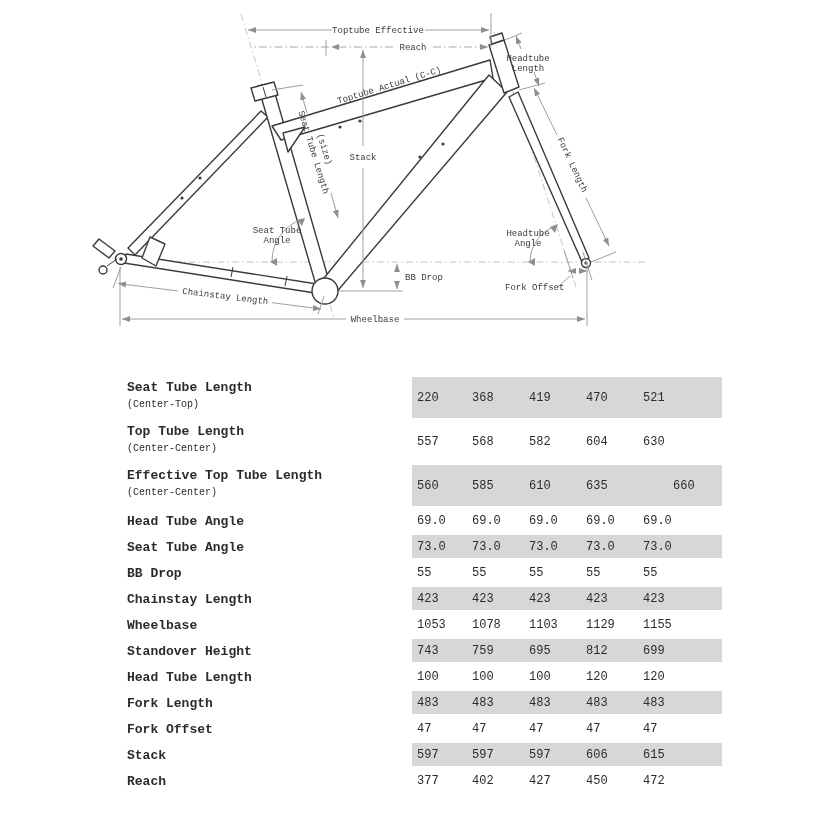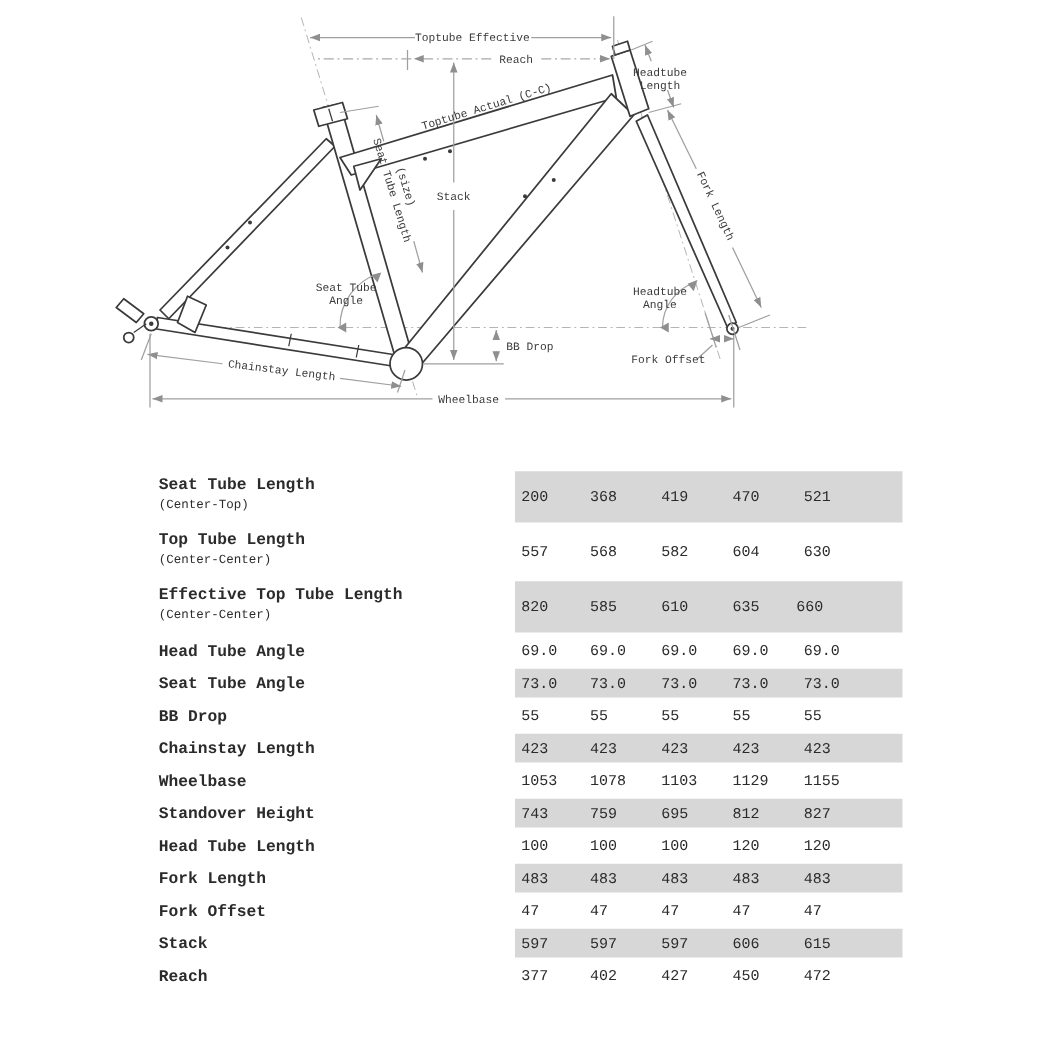--- a/index.html
+++ b/index.html
@@ -162,44 +162,44 @@
         <span style="left: 472px;">S</span>
         <span style="left: 529px;">M</span>
         <span style="left: 586px;">L</span>
         <span style="left: 643px;">XL</span>
       </div>
     <div class="geo-rows">
         <div class="grow" style="height: 44px;">
           <div class="band" style="background: rgb(215, 215, 215);"></div>
           <div class="rlabel" style="top: 4px;">Seat Tube Length</div>
           <div class="rsub" style="top: 23px;">(Center-Top)</div>
-          <div class="cell vcenter" style="left: 417px;">200</div>
+          <div class="cell vcenter" style="left: 417px;">220</div>
           <div class="cell vcenter" style="left: 472px;">368</div>
           <div class="cell vcenter" style="left: 529px;">419</div>
           <div class="cell vcenter" style="left: 586px;">470</div>
           <div class="cell vcenter" style="left: 643px;">521</div>
         </div>
         <div class="grow" style="height: 44px;">
           <div class="rlabel" style="top: 4px;">Top Tube Length</div>
           <div class="rsub" style="top: 23px;">(Center-Center)</div>
           <div class="cell vcenter" style="left: 417px;">557</div>
           <div class="cell vcenter" style="left: 472px;">568</div>
           <div class="cell vcenter" style="left: 529px;">582</div>
           <div class="cell vcenter" style="left: 586px;">604</div>
           <div class="cell vcenter" style="left: 643px;">630</div>
         </div>
         <div class="grow" style="height: 44px; text-align: right;">
           <div class="band" style="background: rgb(215, 215, 215);"></div>
           <div class="rlabel" style="top: 4px;">Effective Top Tube Length</div>
           <div class="rsub" style="top: 23px;">(Center-Center)</div>
-          <div class="cell vcenter" style="left: 417px;">820</div>
+          <div class="cell vcenter" style="left: 417px;">560</div>
           <div class="cell vcenter" style="left: 472px;">585</div>
           <div class="cell vcenter" style="left: 529px;">610</div>
           <div class="cell vcenter" style="left: 586px;">635</div>
-          <div class="cell vcenter" style="left: 637px;">660</div>
+          <div class="cell vcenter" style="left: 673px;">660</div>
         </div>
         <div class="grow" style="height: 26px; padding-left: 37px;">
           <div class="rlabel vcenter">Head Tube Angle</div>
           <div class="cell vcenter" style="left: 417px;">69.0</div>
           <div class="cell vcenter" style="left: 472px;">69.0</div>
           <div class="cell vcenter" style="left: 529px;">69.0</div>
           <div class="cell vcenter" style="left: 586px;">69.0</div>
           <div class="cell vcenter" style="left: 643px;">69.0</div>
         </div>
         <div class="grow" style="height: 26px;">
@@ -236,21 +236,21 @@
           <div class="cell vcenter" style="left: 586px;">1129</div>
           <div class="cell vcenter" style="left: 643px;">1155</div>
         </div>
         <div class="grow" style="height: 26px;">
           <div class="band" style="background: rgb(215, 215, 215);"></div>
           <div class="rlabel vcenter">Standover Height</div>
           <div class="cell vcenter" style="left: 417px; text-align: right;">743</div>
           <div class="cell vcenter" style="left: 472px; text-align: center;">759</div>
           <div class="cell vcenter" style="left: 529px;">695</div>
           <div class="cell vcenter" style="left: 586px;">812</div>
-          <div class="cell vcenter" style="left: 643px;">827</div>
+          <div class="cell vcenter" style="left: 643px;">699</div>
         </div>
         <div class="grow" style="height: 26px;">
           <div class="rlabel vcenter">Head Tube Length</div>
           <div class="cell vcenter" style="left: 417px;">100</div>
           <div class="cell vcenter" style="left: 472px;">100</div>
           <div class="cell vcenter" style="left: 529px;">100</div>
           <div class="cell vcenter" style="left: 586px;">120</div>
           <div class="cell vcenter" style="left: 643px;">120</div>
         </div>
         <div class="grow" style="height: 26px;">

